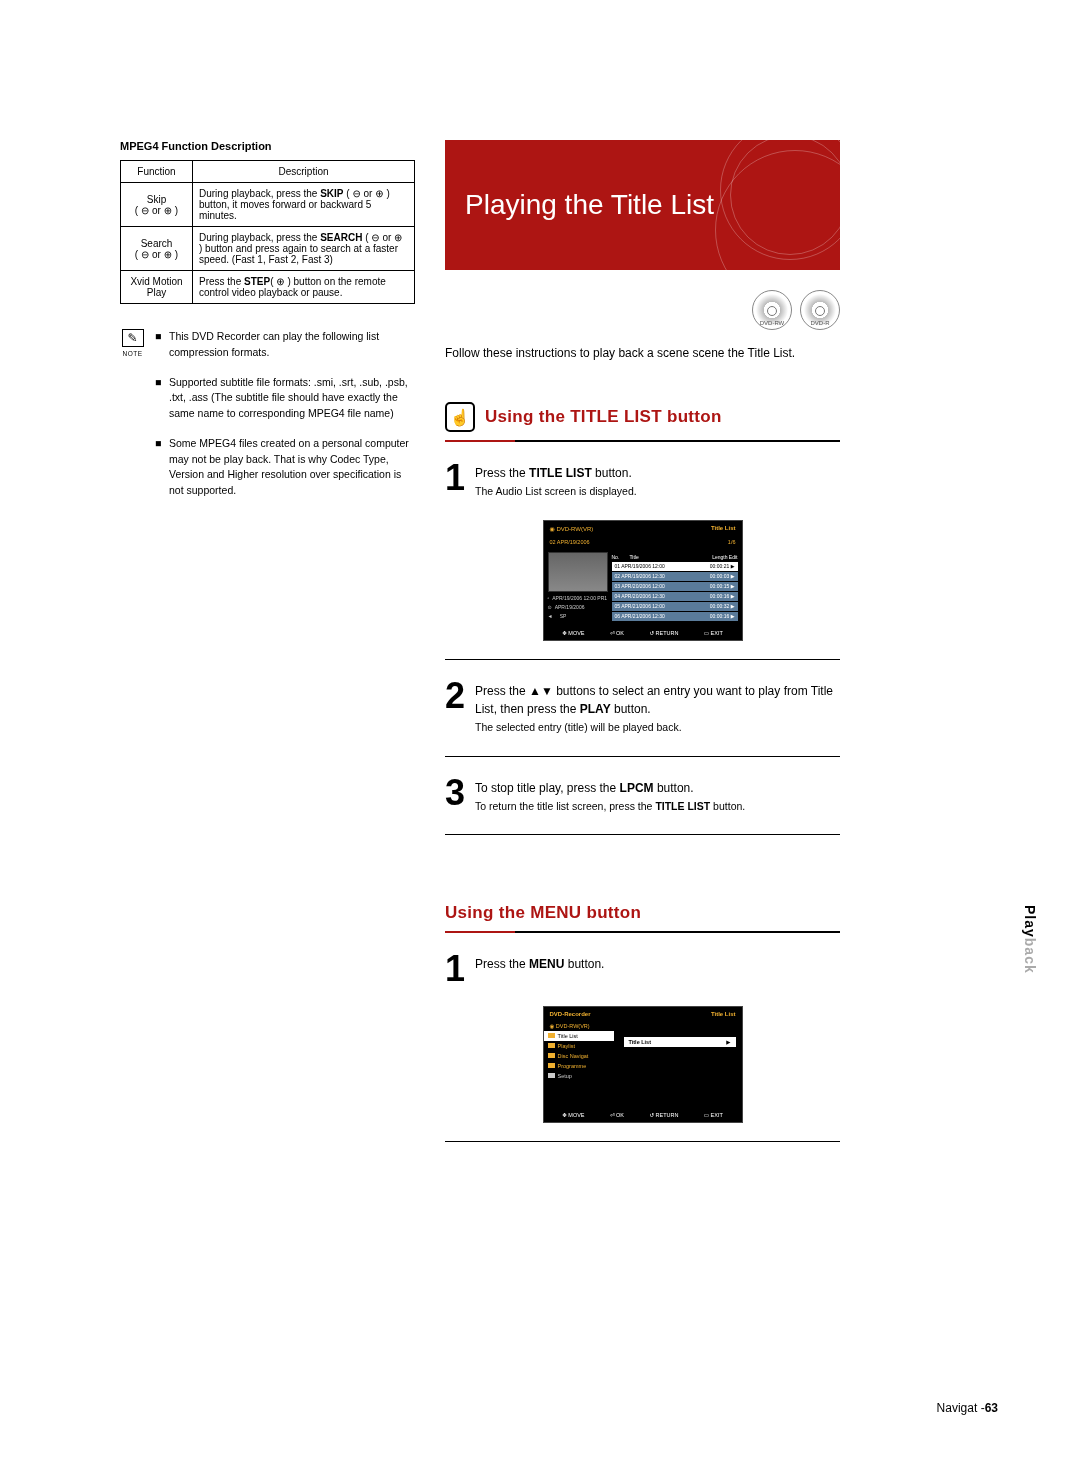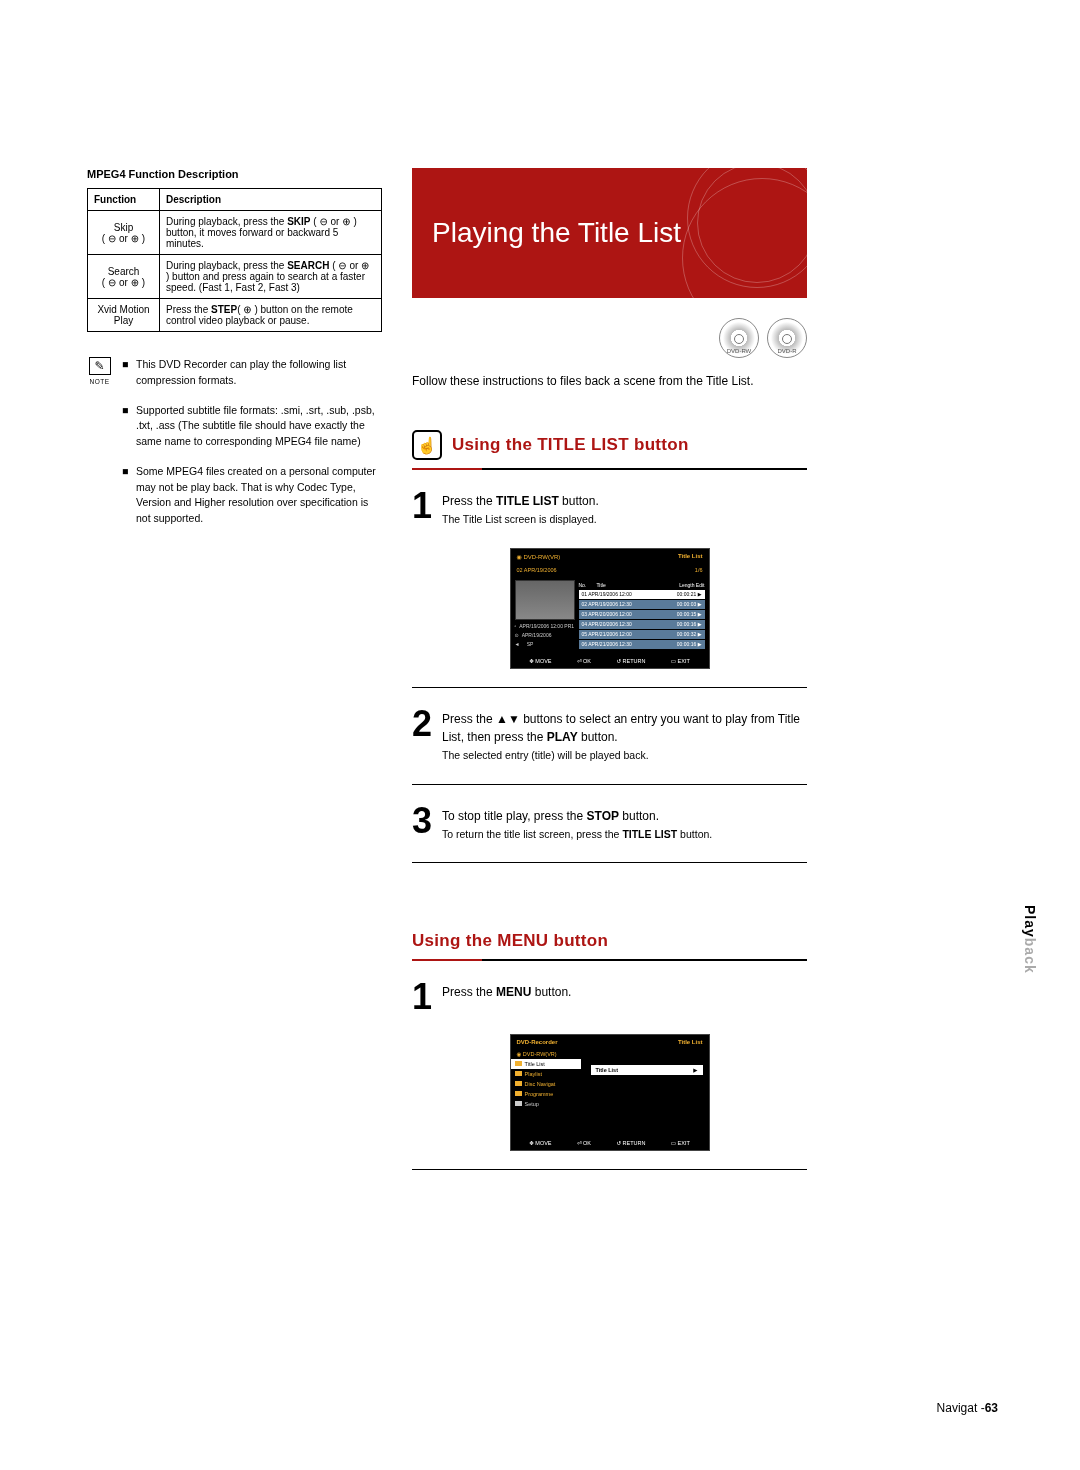--- a/index.html
+++ b/index.html
@@ -7,30 +7,29 @@
     margin: 0;
     background: #fff;
     font-family: Arial, Helvetica, sans-serif;
     color: #000;
     width: 1080px;
     height: 1470px;
     position: relative;
   }
   .page {
     display: flex;
-    padding: 140px 60px 50px 87px;
+    padding: 140px 60px 50px 120px;
     gap: 30px;
-    margin-top: 28px;
   }
   .left-col { width: 295px; flex: 0 0 295px; }
   .right-col { width: 395px; flex: 0 0 395px; }
   .table-title { font-size: 11px; font-weight: bold; margin-bottom: 8px; }
   table.func { border-collapse: collapse; width: 100%; font-size: 10px; }
   table.func th, table.func td { border: 1px solid #000; padding: 5px 6px; vertical-align: middle; }
-  table.func th { text-align: left; font-weight: bold; }
+  table.func th { text-align: center; font-weight: normal; }
   table.func td:first-child { text-align: center; width: 72px; }
   .note-box { display: flex; margin-top: 25px; gap: 10px; font-size: 10.5px; line-height: 1.5; }
   .note-icon { flex: 0 0 25px; text-align: center; }
   .note-icon .box { border: 1px solid #000; width: 22px; height: 18px; display: inline-flex; align-items: center; justify-content: center; font-size: 12px; }
   .note-icon .lbl { font-size: 6.5px; letter-spacing: 0.5px; margin-top: 2px; }
   .note-list { flex: 1; }
   .note-list .item { display: flex; margin-bottom: 14px; }
   .note-list .bullet { width: 14px; flex: 0 0 14px; }
   .note-sub { margin-left: 0; }
   .hero {
@@ -168,34 +167,34 @@
       <div class="disc">
           <div class="ring"></div>
           <div class="lbl">DVD-RW</div>
         </div>
       <div class="disc">
           <div class="ring"></div>
           <div class="lbl">DVD-R</div>
         </div>
     </div>
 
-    <div class="intro">Follow these instructions to files back a scene from the Title List.</div>
+    <div class="intro">Follow these instructions to play back a scene scene the Title List.</div>
 
     <div class="section-head">
       <div class="hand-box">☝</div>
       <div class="section-title">Using the TITLE LIST button</div>
     </div>
     <div class="rule"></div>
       <div class="redline"></div>
 
     <div class="step">
       <div class="step-num">1</div>
       <div class="step-body">
         <span>Press the </span><b>TITLE LIST</b><span> button.</span>
-        <div class="sub">The Title List screen is displayed.</div>
+        <div class="sub">The Audio List screen is displayed.</div>
       </div>
     </div>
 
     <div class="osd">
       <div class="osd-frame">
         <div class="osd-header" style="color:#f0b030">
           <span>◉ <span>DVD-RW(VR)</span></span>
           <b>Title List</b>
         </div>
         <div class="osd-subhead" style="color:#f0b030">
@@ -258,21 +257,21 @@
         <span>Press the </span><span>▲▼</span><span> buttons to select an entry you want to play from Title List, then press the </span><b>PLAY</b><span> button.</span>
         <div class="sub">The selected entry (title) will be played back.</div>
       </div>
     </div>
 
     <div class="divider"></div>
 
     <div class="step">
       <div class="step-num">3</div>
       <div class="step-body">
-        <span>To stop title play, press the </span><b>STOP</b><span> button.</span>
+        <span>To stop title play, press the </span><b>LPCM</b><span> button.</span>
         <div class="sub"><span>To return the title list screen, press the </span><b>TITLE LIST</b><span> button.</span></div>
       </div>
     </div>
 
     <div class="divider"></div>
 
     <div style="height:50px"></div>
 
     <div class="section-title">Using the MENU button</div>
     <div class="rule" style="margin-top:8px"></div>

